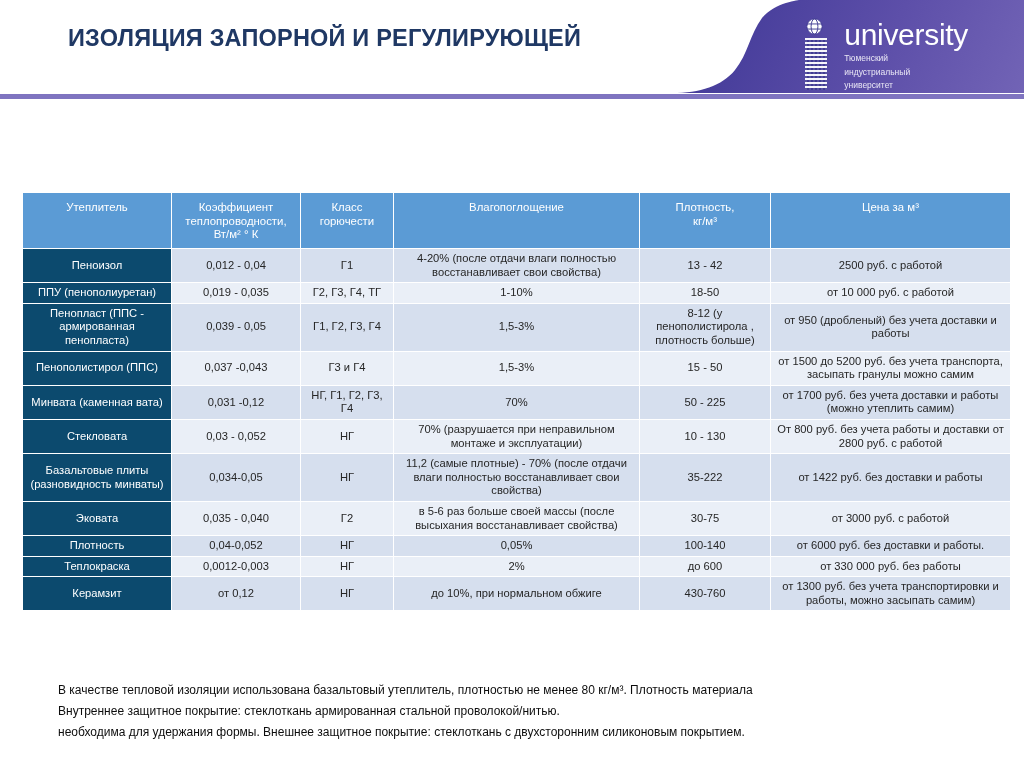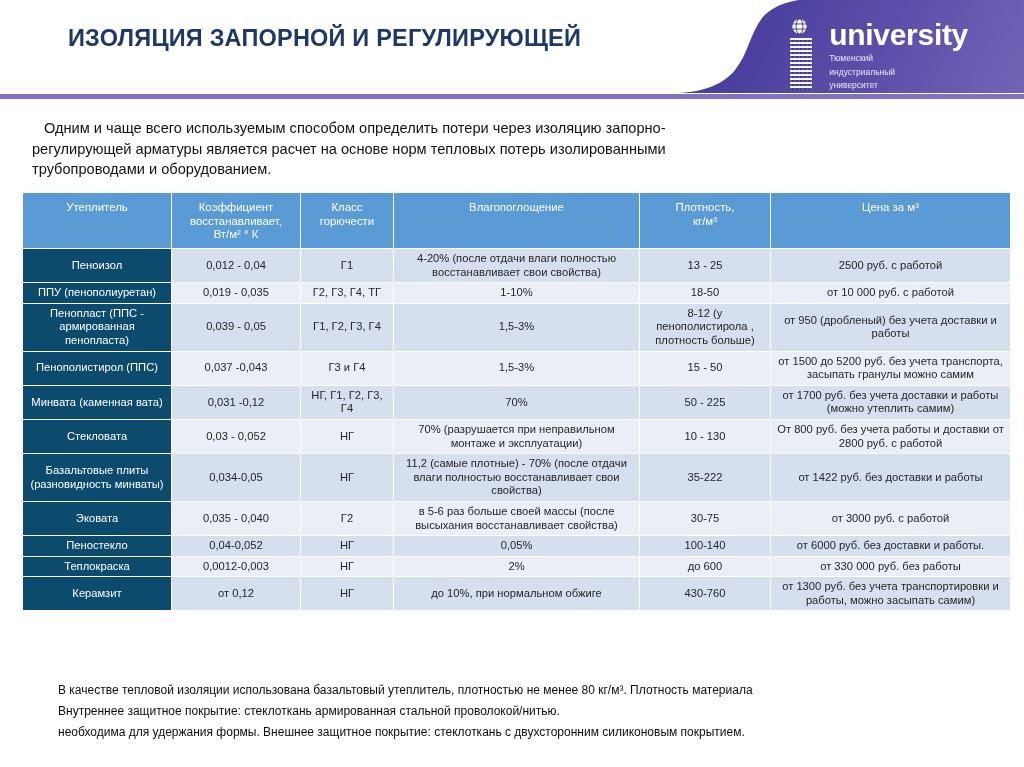--- a/index.html
+++ b/index.html
@@ -105,21 +105,21 @@
     content: "";
     position: absolute;
     inset: 0;
     background: repeating-linear-gradient(to bottom, rgba(60,55,144,0.0) 0 2px, rgba(60,55,144,0.85) 2px 4px);
   }
   .logo-text { padding-top: 2px; }
   .logo-word {
     color: #ffffff;
     font-size: 30px;
     line-height: 30px;
-    font-weight: 700;
+    font-weight: 400;
     letter-spacing: -0.3px;
   }
   .logo-sub {
     color: #e9e6f5;
     font-size: 8.5px;
     line-height: 10.5px;
     margin-top: 3px;
   }
 
   
@@ -229,40 +229,39 @@
       </div>
       <div class="logo-text">
         <div class="logo-word">university</div>
         <div class="logo-sub">Тюменский</div>
         <div class="logo-sub">индустриальный</div>
         <div class="logo-sub">университет</div>
       </div>
     </div>
   </div>
 
-  <div class="intro">Одним и чаще всего используемым способом определить потери через изоляцию запорно-регулирующей арматуры является расчет на основе норм тепловых потерь изолированными трубопроводами и оборудованием.</div>
 
   <div class="tbl-wrap">
     <table class="matrix">
       <colgroup>
         <col class="col0">
           <col class="col1">
           <col class="col2">
         <col class="col3">
           <col class="col4">
           <col class="col5">
       </colgroup>
       <thead>
         <tr>
           <th>
             <span>Утеплитель</span>
           </th>
           <th>
             <span>Коэффициент</span><br>
-            <span>восстанавливает,</span><br>
+            <span>теплопроводности,</span><br>
             <span>Вт/м² ° К</span>
           </th>
           <th>
             <span>Класс</span><br>
             <span>горючести</span>
           </th>
           <th>
             <span>Влагопоглощение</span>
           </th>
           <th>
@@ -273,21 +272,21 @@
             <span>Цена за м³</span>
           </th>
         </tr>
       </thead>
       <tbody id="tbody">
           <tr class="odd">
             <td class="c0">Пеноизол</td>
             <td class="c1">0,012 - 0,04</td>
             <td class="c2">Г1</td>
             <td class="c3">4-20% (после отдачи влаги полностью восстанавливает свои свойства)</td>
-            <td class="c4">13 - 25</td>
+            <td class="c4">13 - 42</td>
             <td class="c5">2500 руб. с работой</td>
           </tr>
           <tr class="even">
             <td class="c0">ППУ (пенополиуретан)</td>
             <td class="c1">0,019 - 0,035</td>
             <td class="c2">Г2, Г3, Г4, ТГ</td>
             <td class="c3">1-10%</td>
             <td class="c4">18-50</td>
             <td class="c5">от 10 000 руб. с работой</td>
           </tr>
@@ -333,21 +332,21 @@
           </tr>
           <tr class="even">
             <td class="c0">Эковата</td>
             <td class="c1">0,035 - 0,040</td>
             <td class="c2">Г2</td>
             <td class="c3">в 5-6 раз больше своей массы (после высыхания восстанавливает свойства)</td>
             <td class="c4">30-75</td>
             <td class="c5">от 3000 руб. с работой</td>
           </tr>
           <tr class="odd">
-            <td class="c0">Пеностекло</td>
+            <td class="c0">Плотность</td>
             <td class="c1">0,04-0,052</td>
             <td class="c2">НГ</td>
             <td class="c3">0,05%</td>
             <td class="c4">100-140</td>
             <td class="c5">от 6000 руб. без доставки и работы.</td>
           </tr>
           <tr class="even">
             <td class="c0">Теплокраска</td>
             <td class="c1">0,0012-0,003</td>
             <td class="c2">НГ</td>

